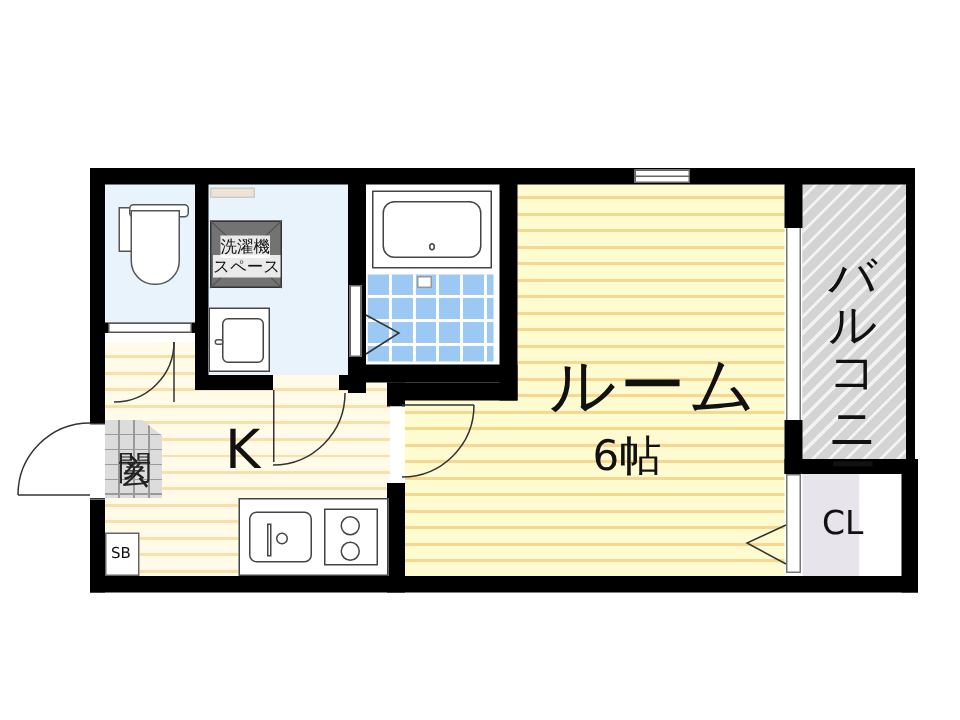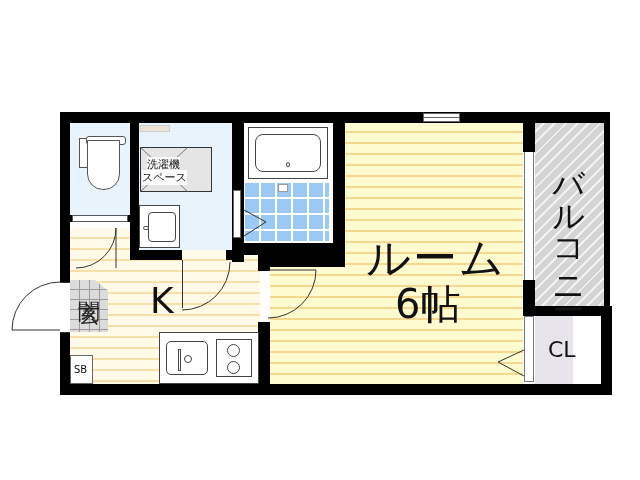--- a/index.html
+++ b/index.html
@@ -81,21 +81,21 @@
   <div class="abs" style="left:524px;top:152px;width:10px;height:128px;background:#fff;border-left:1px solid #777;border-right:1px solid #777;"></div>
   <div class="abs" style="left:524px;top:316px;width:10px;height:66px;background:#fff;border:1px solid #777;"></div>
   <div class="abs" style="left:423px;top:113px;width:37px;height:9px;background:#fff;border:1px solid #666;"></div>
   <div class="abs" style="left:423px;top:117px;width:37px;height:1px;background:#666;"></div>
 
   <div class="abs" style="left:79px;top:138px;width:12px;height:30px;background:#fff;border:1px solid #555;"></div>
   <div class="abs" style="left:86px;top:136px;width:40px;height:9px;background:#fff;border:1px solid #555;border-radius:3px;"></div>
   <div class="abs" style="left:87px;top:140px;width:33px;height:50px;background:#fff;border:1px solid #555;border-radius:0 0 16px 16px;"></div>
 
   <div class="abs" style="left:140px;top:125px;width:30px;height:7px;background:#efe2d6;border:1px solid #ccc;"></div>
-  <div class="abs" style="left:140px;top:147px;width:72px;height:45px;background:#e5e5e5;border:1px solid #333;">
+  <div class="abs" style="left:140px;top:147px;width:48px;height:45px;background:#737373;border:1px solid #333;">
     <svg width="48" height="45" style="left:-1px;top:-1px;">
         <line x1="0" y1="0" x2="48" y2="45" stroke="#555" stroke-width="0.8"></line>
         <line x1="48" y1="0" x2="0" y2="45" stroke="#555" stroke-width="0.8"></line>
       </svg>
     <div class="abs label-small" style="left:6px;top:9px;font-size:11px;background:rgba(255,255,255,0.85);">洗濯機</div>
     <div class="abs label-small" style="left:1px;top:22px;font-size:11px;background:rgba(255,255,255,0.85);">スペース</div>
   </div>
   <div class="abs" style="left:139px;top:205px;width:41px;height:43px;background:#fff;border:1px solid #444;">
     <div class="abs" style="left:8px;top:6px;width:28px;height:30px;border:1px solid #444;border-radius:4px;"></div>
     <div class="abs" style="left:3px;top:20px;width:6px;height:4px;border:1px solid #555;border-radius:2px;"></div>
@@ -144,16 +144,16 @@
     <div class="abs" style="left:18px;top:16px;width:3px;height:22px;border:1px solid #444;"></div>
     <div class="abs" style="left:24px;top:22px;width:8px;height:8px;border:1px solid #444;border-radius:50%;"></div>
     <div class="abs" style="left:56px;top:6px;width:36px;height:38px;border:1px solid #444;">
       <div class="abs" style="left:10px;top:4px;width:13px;height:13px;border:1px solid #444;border-radius:50%;"></div>
       <div class="abs" style="left:10px;top:21px;width:13px;height:13px;border:1px solid #444;border-radius:50%;"></div>
     </div>
   </div>
 
   <div class="abs label-big" style="left:150px;top:282px;font-size:36px;line-height:38px;">K</div>
   <div class="abs label-big" style="left:366px;top:236px;font-size:44px;line-height:44px;letter-spacing:2px;">ルーム</div>
-  <div class="abs label-big" style="left:395px;top:282px;font-size:40px;line-height:44px;">6帖</div>
+  <div class="abs label-big" style="left:395px;top:282px;font-size:28px;line-height:44px;">6帖</div>
   <div class="abs label-big vtext" style="left:552px;top:148px;font-size:32px;line-height:34px;">バルコニー</div>
   <div class="abs label-big" style="left:548px;top:338px;font-size:22px;line-height:24px;">CL</div>
 </div>
 
 </body></html>

